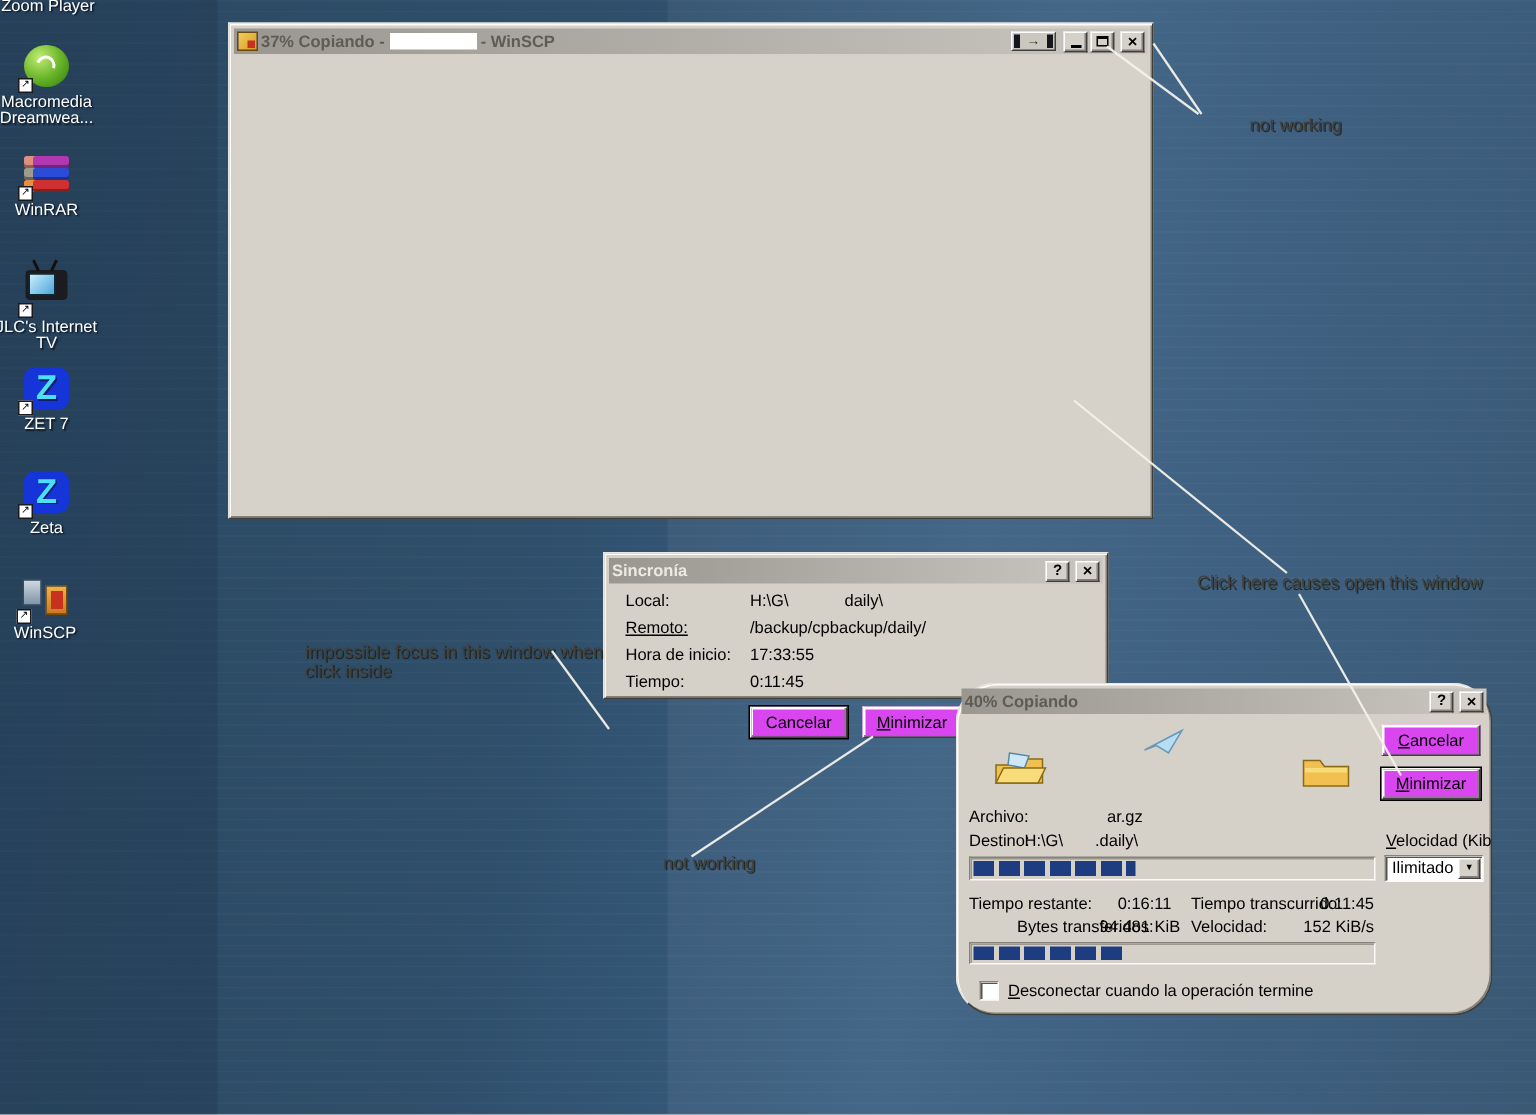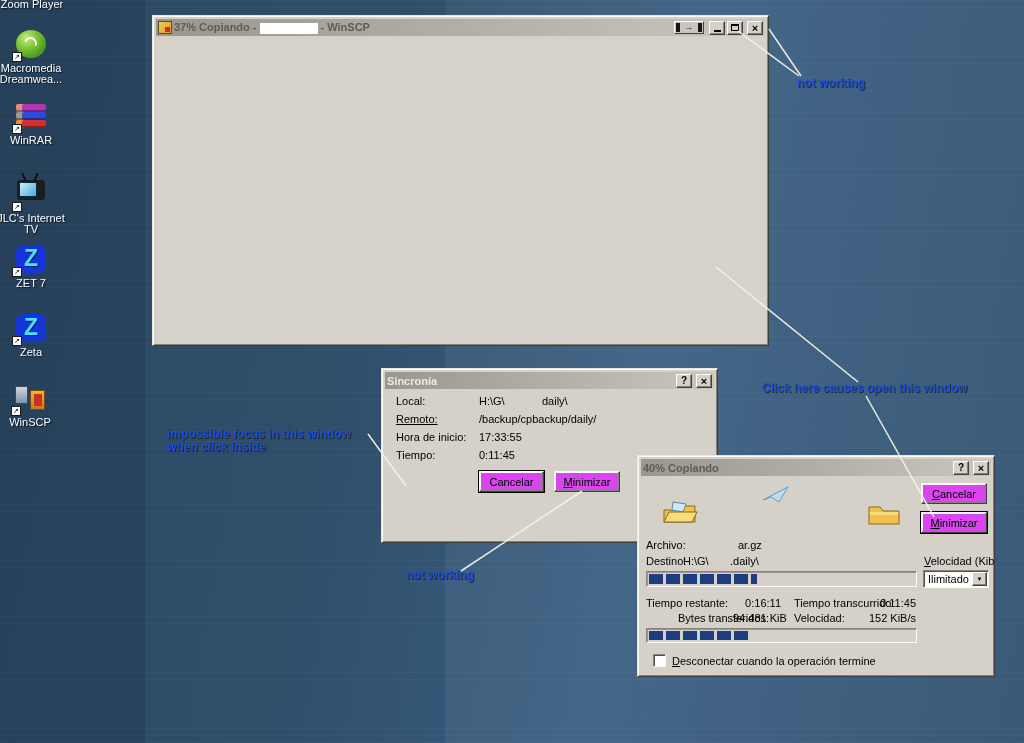--- a/index.html
+++ b/index.html
@@ -88,22 +88,22 @@
     border:1px solid; border-color:#84827a #fbfaf7 #fbfaf7 #84827a; box-shadow:inset 1px 1px 0 #55534c; }
   .combo .cval { position:absolute; left:4px; top:2px; font-size:11px; color:#000; }
   .combo .cbtn { position:absolute; right:1px; top:1px; bottom:1px; width:15px; background:#d5d1c8;
     border:1px solid; border-color:#fff #404040 #404040 #fff; box-shadow:inset -1px -1px 0 #84827a;
     display:flex; align-items:center; justify-content:center; font-size:6px; color:#000; }
 
   .cb { position:absolute; width:13px; height:13px; background:#fff;
     border:1px solid; border-color:#84827a #fbfaf7 #fbfaf7 #84827a; box-shadow:inset 1px 1px 0 #55534c; }
 
   
-  .anno { position:absolute; font-weight:bold; font-size:12px; color:#1d4ed8;
-    text-shadow:1px 1px 0 rgba(25,25,10,0.75); z-index:6; }
+  .anno { position:absolute; font-weight:normal; font-size:12px; color:#404040;
+    text-shadow:1px 1px 0 rgba(25,25,10,0.75); z-index:6;margin-left:36px; }
   #overlay { position:absolute; inset:0; z-index:9; pointer-events:none; }
 </style>
 </head>
 <body>
 
 <div class="texture"></div>
 <div class="band-left"></div>
 <div class="band-right"></div>
 
 <div class="dicon" style="left:-5px; top:-4px;">
@@ -192,21 +192,21 @@
     <div class="tbtn">
         <div class="maxbox"></div>
       </div>
     <div class="tbtn" style="margin-left:2px;">
         <span class="xg">×</span>
       </div>
   </div>
   <div style="position:absolute; left:3px; top:22px; right:3px; bottom:3px; background:#d6d2ca;"></div>
 </div>
 
-<div class="win-frame" style="left:381px; top:368px; width:337px; height:175px; z-index:2;">
+<div class="win-frame" style="left:402px; top:368px; width:337px; height:98px; z-index:2;">
   <div class="tbar">
     <span class="ttl ttl-light">Sincronía</span>
     <div class="sp"></div>
     <div class="tbtn">
         <span class="qg">?</span>
       </div>
     <div class="tbtn" style="margin-left:2px;">
         <span class="xg">×</span>
       </div>
   </div>
@@ -220,21 +220,21 @@
   <span class="dlg-label" style="left:14px; top:80px;">Tiempo:</span>
   <span class="dlg-label" style="left:97px; top:80px;">0:11:45</span>
   <div class="btn default" style="left:97px; top:102px; width:65px; height:21px;">
       <span>Cancelar</span>
     </div>
   <div class="btn" style="left:172px; top:102px; width:66px; height:21px;">
       <span class="u1">Minimizar</span>
     </div>
 </div>
 
-<div class="win-frame" style="left:637px; top:455px; width:358px; height:222px; z-index:3;">
+<div class="win-frame" style="left:637px; top:455px; width:358px; height:222px; z-index:3;border-radius:27px;">
   <div class="tbar">
     <span class="ttl">40% Copiando</span>
     <div class="sp"></div>
     <div class="tbtn">
         <span class="qg">?</span>
       </div>
     <div class="tbtn" style="margin-left:2px;">
         <span class="xg">×</span>
       </div>
   </div>

